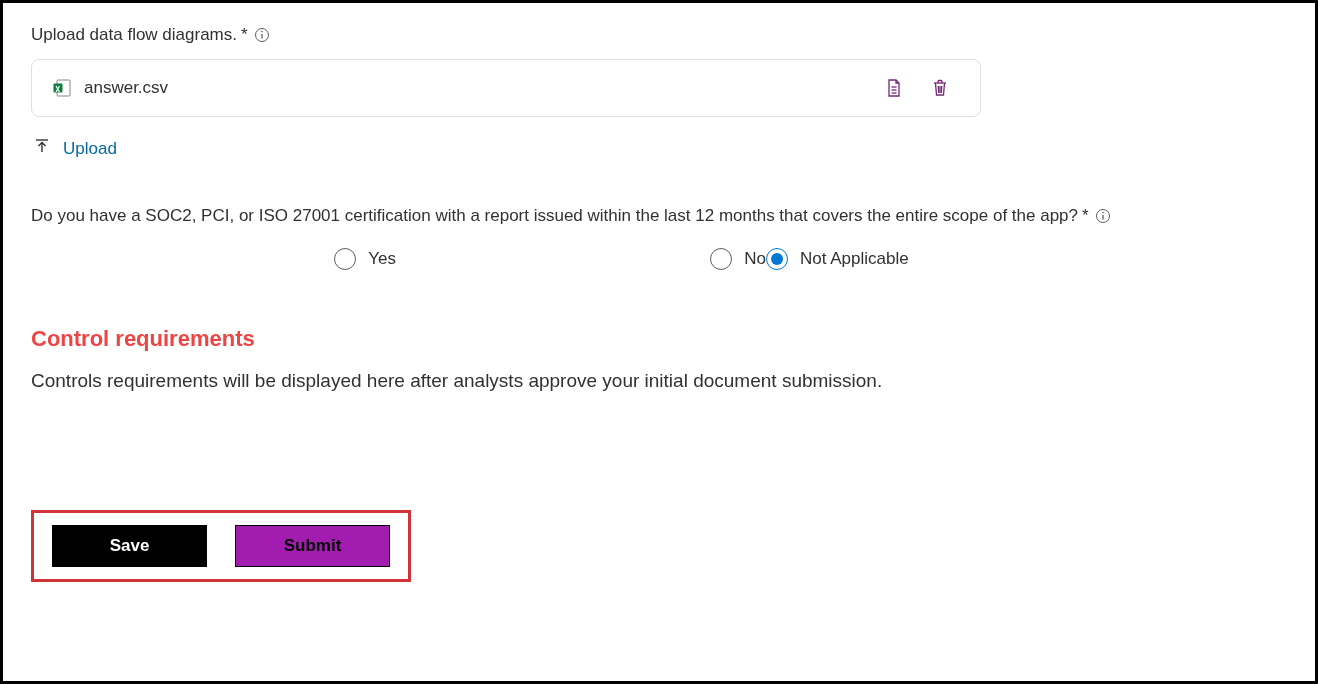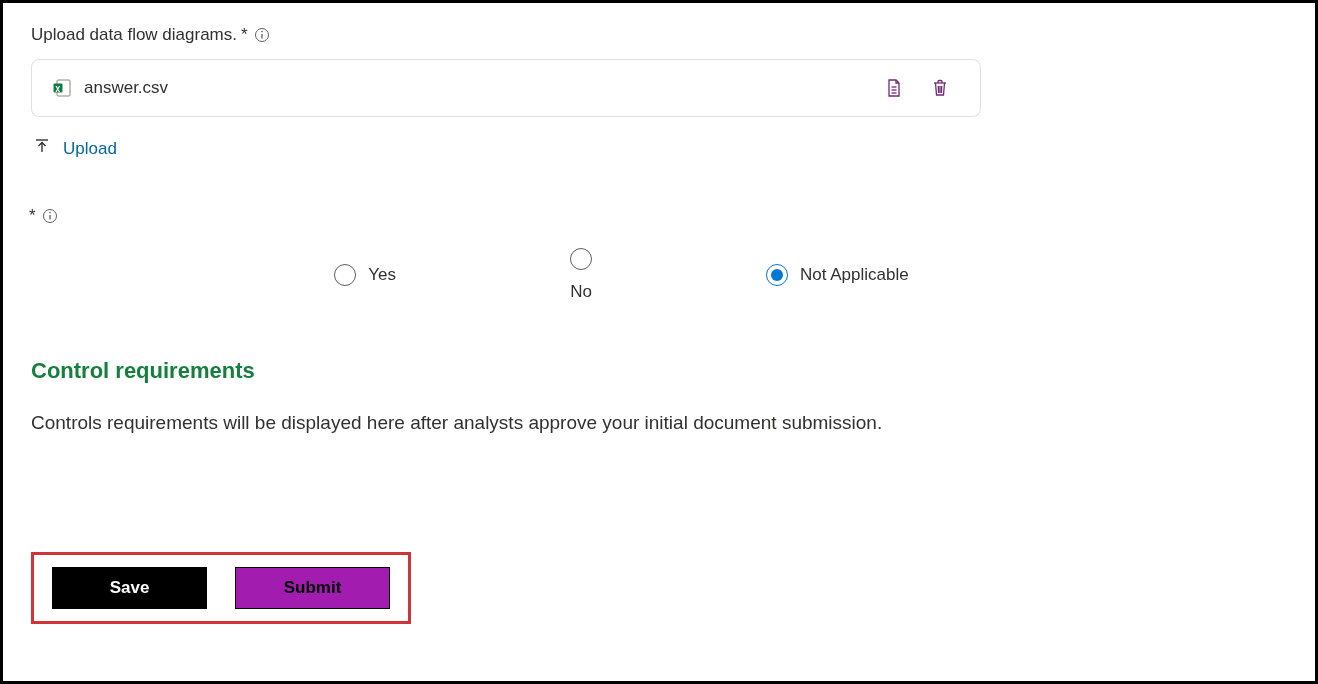--- a/index.html
+++ b/index.html
@@ -110,21 +110,21 @@
     .radio-option {
       display: flex;
       align-items: center;
       gap: 12px;
       cursor: pointer;
       font-size: 17px;
       color: #323130;
       justify-content: flex-end;
     }
     .radio-option:nth-child(1){ width: 365px; }
-    .radio-option:nth-child(2){ width: 370px; flex-direction: column; }
+    .radio-option:nth-child(2){ width: 370px; }
     .radio-circle {
       width: 22px;
       height: 22px;
       border: 1.5px solid #605e5c;
       border-radius: 50%;
       display: inline-flex;
       align-items: center;
       justify-content: center;
       flex-shrink: 0;
     }
@@ -133,22 +133,22 @@
     }
     .radio-dot {
       width: 12px;
       height: 12px;
       background: #0078d4;
       border-radius: 50%;
     }
     .section-heading {
       font-size: 22px;
       font-weight: 700;
-      color: #15803d;
-      margin-bottom: 28px;
+      color: #ef4444;
+      margin-bottom: 18px;
     }
     .section-desc {
       font-size: 19px;
       color: #323130;
       margin-bottom: 118px;
     }
     .button-highlight-box {
       border: 3px solid #d13438;
       padding: 12px 18px;
       display: inline-flex;
@@ -233,20 +233,21 @@
         <line x1="3" y1="3" x2="15" y2="3"></line>
         <line x1="9" y1="15" x2="9" y2="5.5"></line>
         <path d="M5.5 9 L9 5.5 L12.5 9"></path>
       </svg>
     </span>
     <span>Upload</span>
   </div>
 
   
   <div class="question-row">
+    <span>Do you have a SOC2, PCI, or ISO 27001 certification with a report issued within the last 12 months that covers the entire scope of the app?</span>
     <span class="required-asterisk">*</span>
     <span class="info-circle">
       <svg viewBox="0 0 16 16" fill="none" stroke="currentColor" stroke-width="1">
         <circle cx="8" cy="8" r="6.5"></circle>
         <line x1="8" y1="7" x2="8" y2="11.5" stroke-width="1.3"></line>
         <circle cx="8" cy="4.6" r="0.8" fill="currentColor" stroke="none"></circle>
       </svg>
     </span>
   </div>
 

